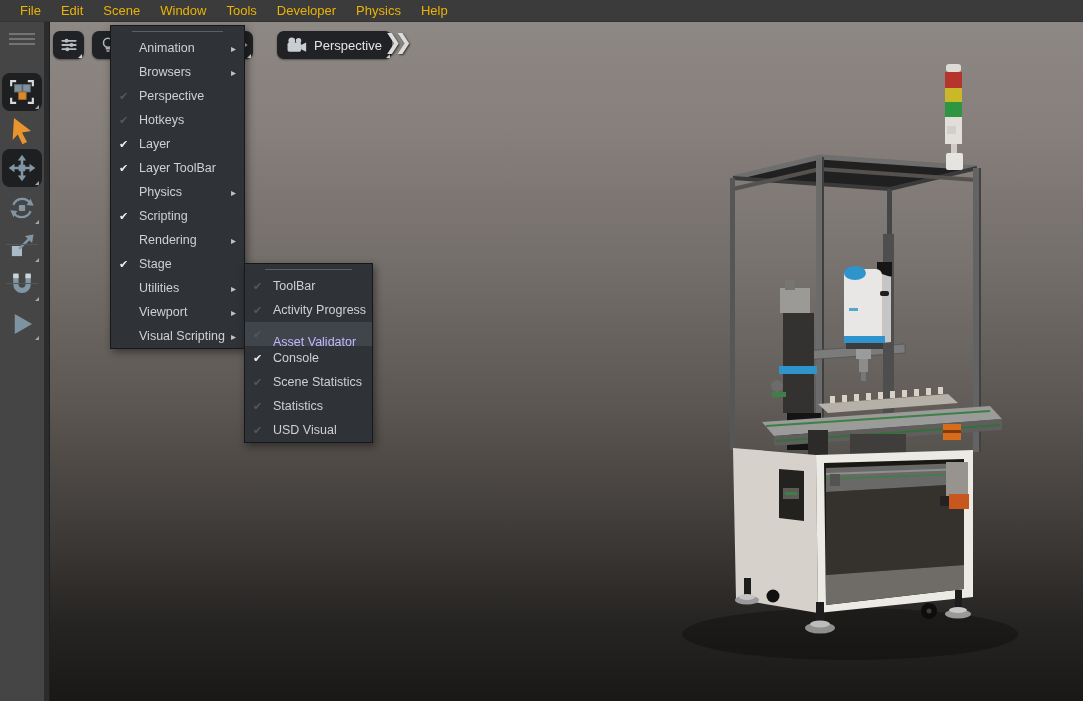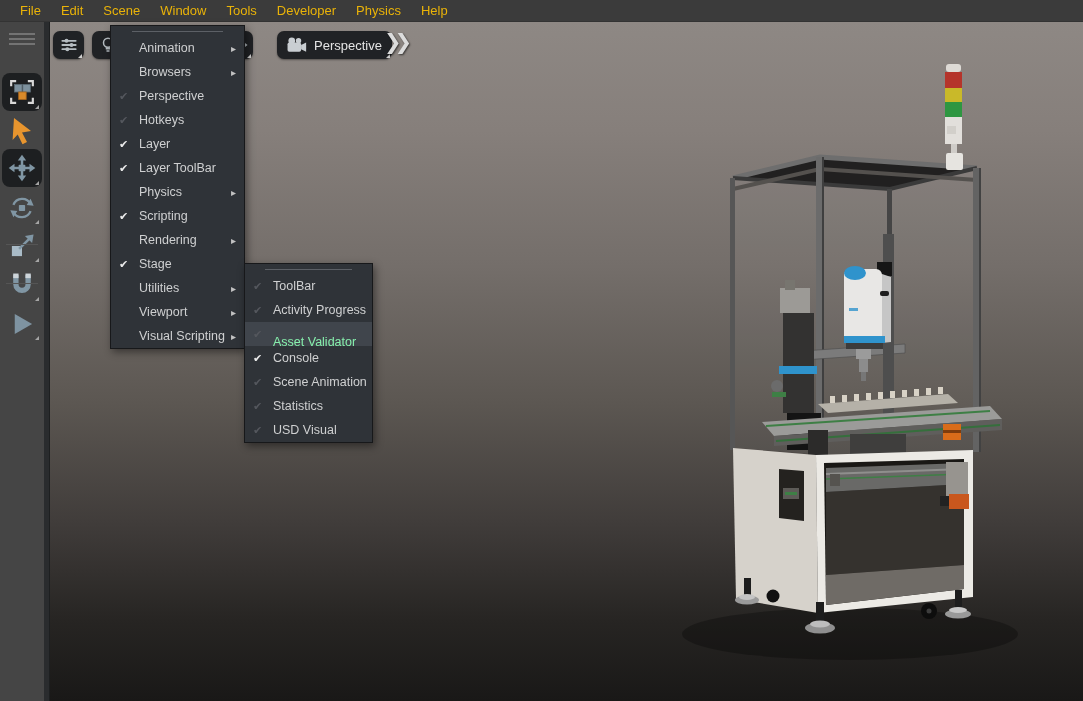--- a/index.html
+++ b/index.html
@@ -47,21 +47,21 @@
   .menu-panel { position:absolute; background:#2f3338; border:1px solid #17181a;
     box-shadow:2px 3px 8px rgba(0,0,0,.45); z-index:40; }
   .tearoff { height:10px; display:flex; align-items:center; justify-content:center; }
   .tearoff .grip { width:68%; height:1px; background:#5c6066; }
   .menu-row { height:24px; display:flex; align-items:center; padding:0 8px; }
   .menu-row.hl { background:#40454c; }
   .chk { width:20px; font-size:11px; text-align:left; flex:0 0 20px; }
   .chk.on { color:#ececec; }
   .chk.off { color:#54575d; }
   .mlabel { color:#cfd0d1; font-size:12.5px; white-space:nowrap; }
-  .menu-row.hl .mlabel { color:#86efac;margin-top:16px; }
+  .menu-row.hl .mlabel { color:#c4b5fd;margin-top:16px; }
   .arrow { margin-left:auto; color:#c2c2c2; font-size:10px; }
   #window-menu { left:110px; top:25px; width:135px; }
   #utilities-submenu { left:244px; top:263px; width:129px; }
 </style>
 </head>
 <body>
 
 <div id="root">
 
   <div id="viewport">
@@ -415,21 +415,21 @@
         <div class="menu-row hl">
           <span class="chk off">✔</span>
           <span class="mlabel">Asset Validator</span>
         </div>
         <div class="menu-row">
           <span class="chk on">✔</span>
           <span class="mlabel">Console</span>
         </div>
         <div class="menu-row">
           <span class="chk off">✔</span>
-          <span class="mlabel">Scene Animation</span>
+          <span class="mlabel">Scene Statistics</span>
         </div>
         <div class="menu-row">
           <span class="chk off">✔</span>
           <span class="mlabel">Statistics</span>
         </div>
         <div class="menu-row">
           <span class="chk off">✔</span>
           <span class="mlabel">USD Visual</span>
         </div>
       </div>

